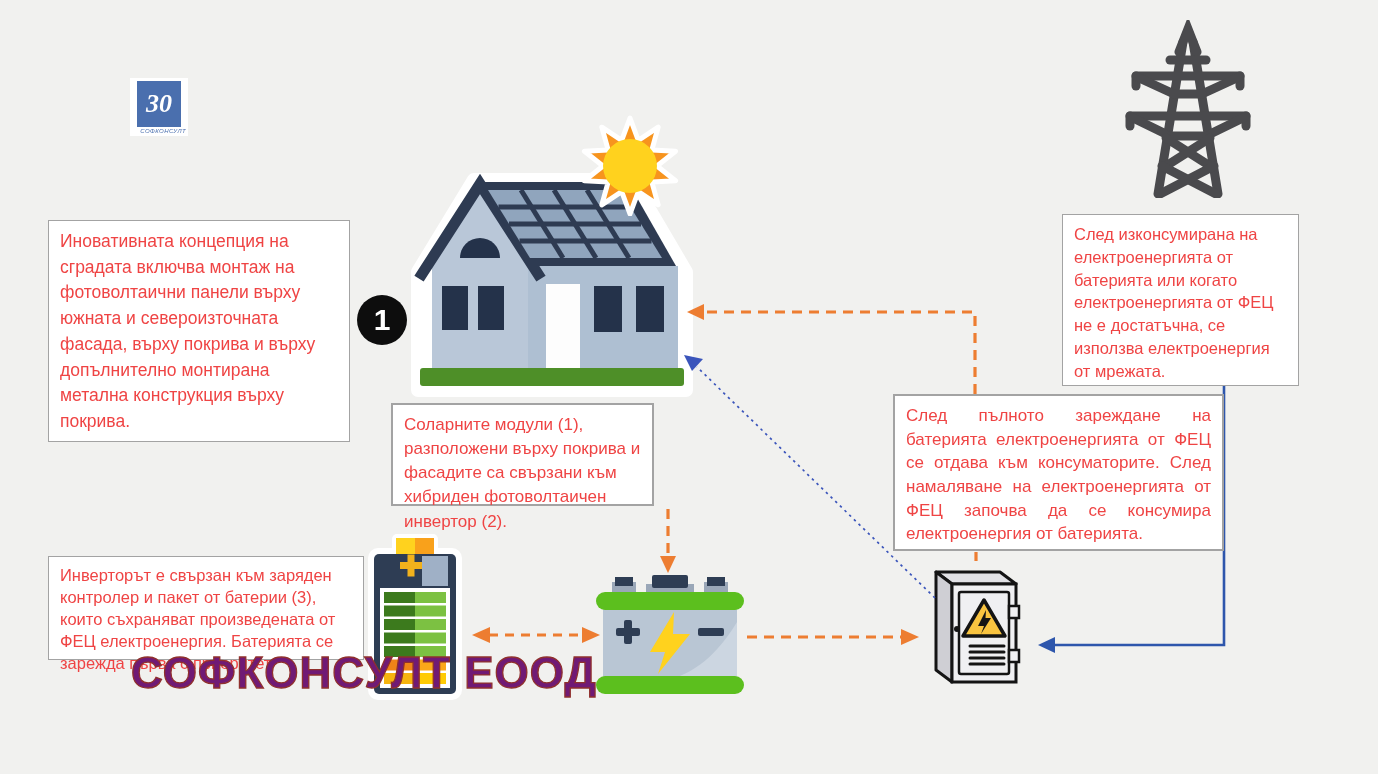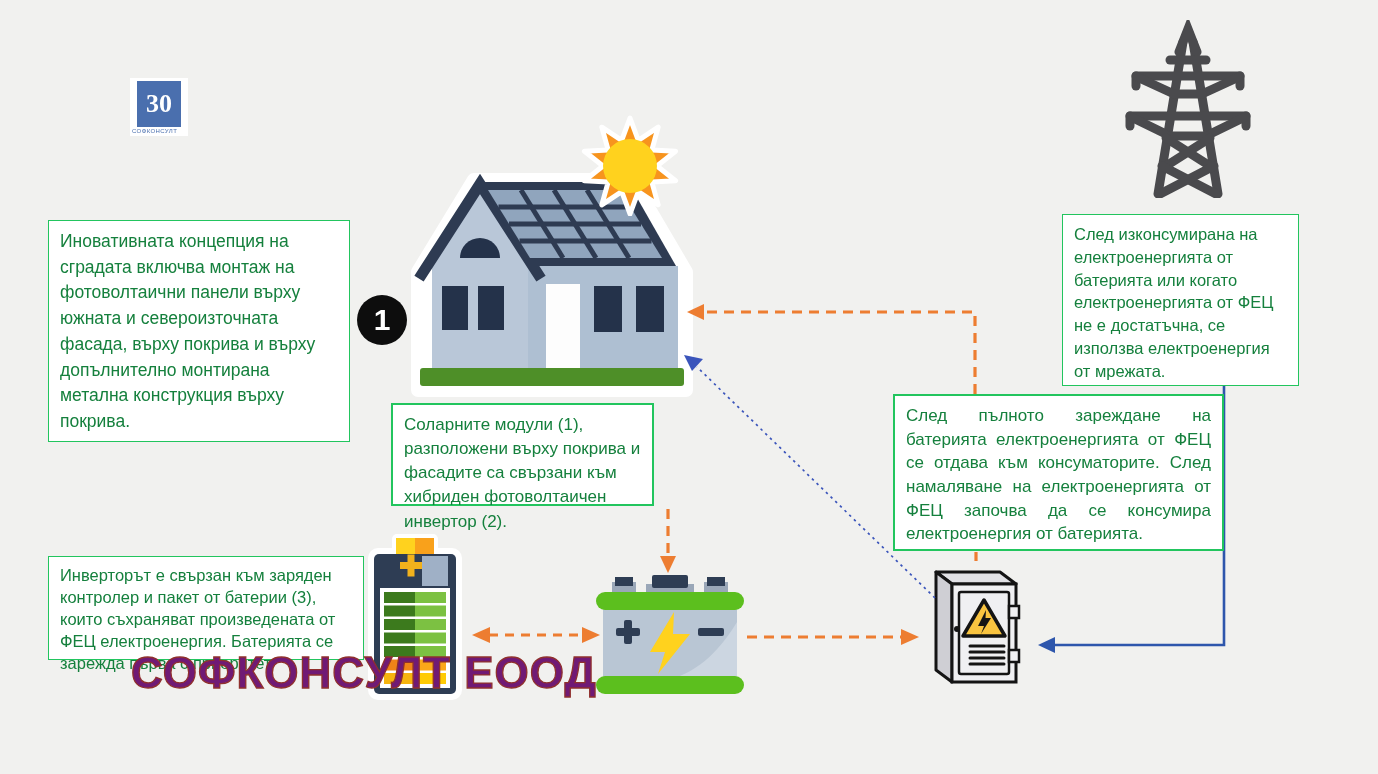--- a/index.html
+++ b/index.html
@@ -1,25 +1,25 @@
 <!DOCTYPE html>
 <html><head>
 <meta charset="utf-8">
 <style>
   html,body{margin:0;padding:0;}
   body{font-family:"Liberation Sans",sans-serif;background:#e8e8e6;}
   .stage{position:relative;width:1378px;height:774px;background:#f1f1ef;overflow:hidden;}
   .title{position:absolute;left:44px;top:48px;font-family:"Liberation Serif","DejaVu Serif",serif;
          font-size:45px;font-weight:500;letter-spacing:2px;color:#5e5946;white-space:nowrap;}
-  .logo{position:absolute;left:130px;top:78px;width:54px;background:#ffffff;padding:3px 2px 2px;text-align:left;}
+  .logo{position:absolute;left:130px;top:78px;width:54px;background:#ffffff;padding:3px 2px 2px;text-align:right;font-style:italic;}
   .logo-square{width:44px;height:46px;margin:0 auto;background:#4a6fae;color:#fff;
                display:flex;align-items:center;justify-content:center;
                font-family:"Liberation Serif",serif;font-size:26px;font-weight:bold;}
   .logo-company{font-size:6px;color:#4a6fae;letter-spacing:.4px;margin-top:1px;}
-  .tbox{position:absolute;background:#ffffff;border:2px solid #22c55e;color:#15803d;
+  .tbox{position:absolute;background:#ffffff;border:2px solid #a3a3a3;color:#ef4444;
         font-size:17px;line-height:1.42;padding:8px 11px;box-sizing:border-box;}
   .tbox.thin{border-width:1.6px;}
   .tbox.just{text-align:justify;margin-left:37px;}
   .badge{position:absolute;left:357px;top:295px;width:50px;height:50px;border-radius:50%;
          background:#0d0d0d;color:#ffffff;display:flex;align-items:center;justify-content:center;
          font-size:30px;font-weight:bold;}
   .watermark{position:absolute;left:131px;top:648px;font-size:44px;font-weight:bold;
              color:#701a75;-webkit-text-stroke:1.3px #90302d;letter-spacing:1px;z-index:30;white-space:nowrap;}
   .icon{position:absolute;}
   svg{display:block;}

